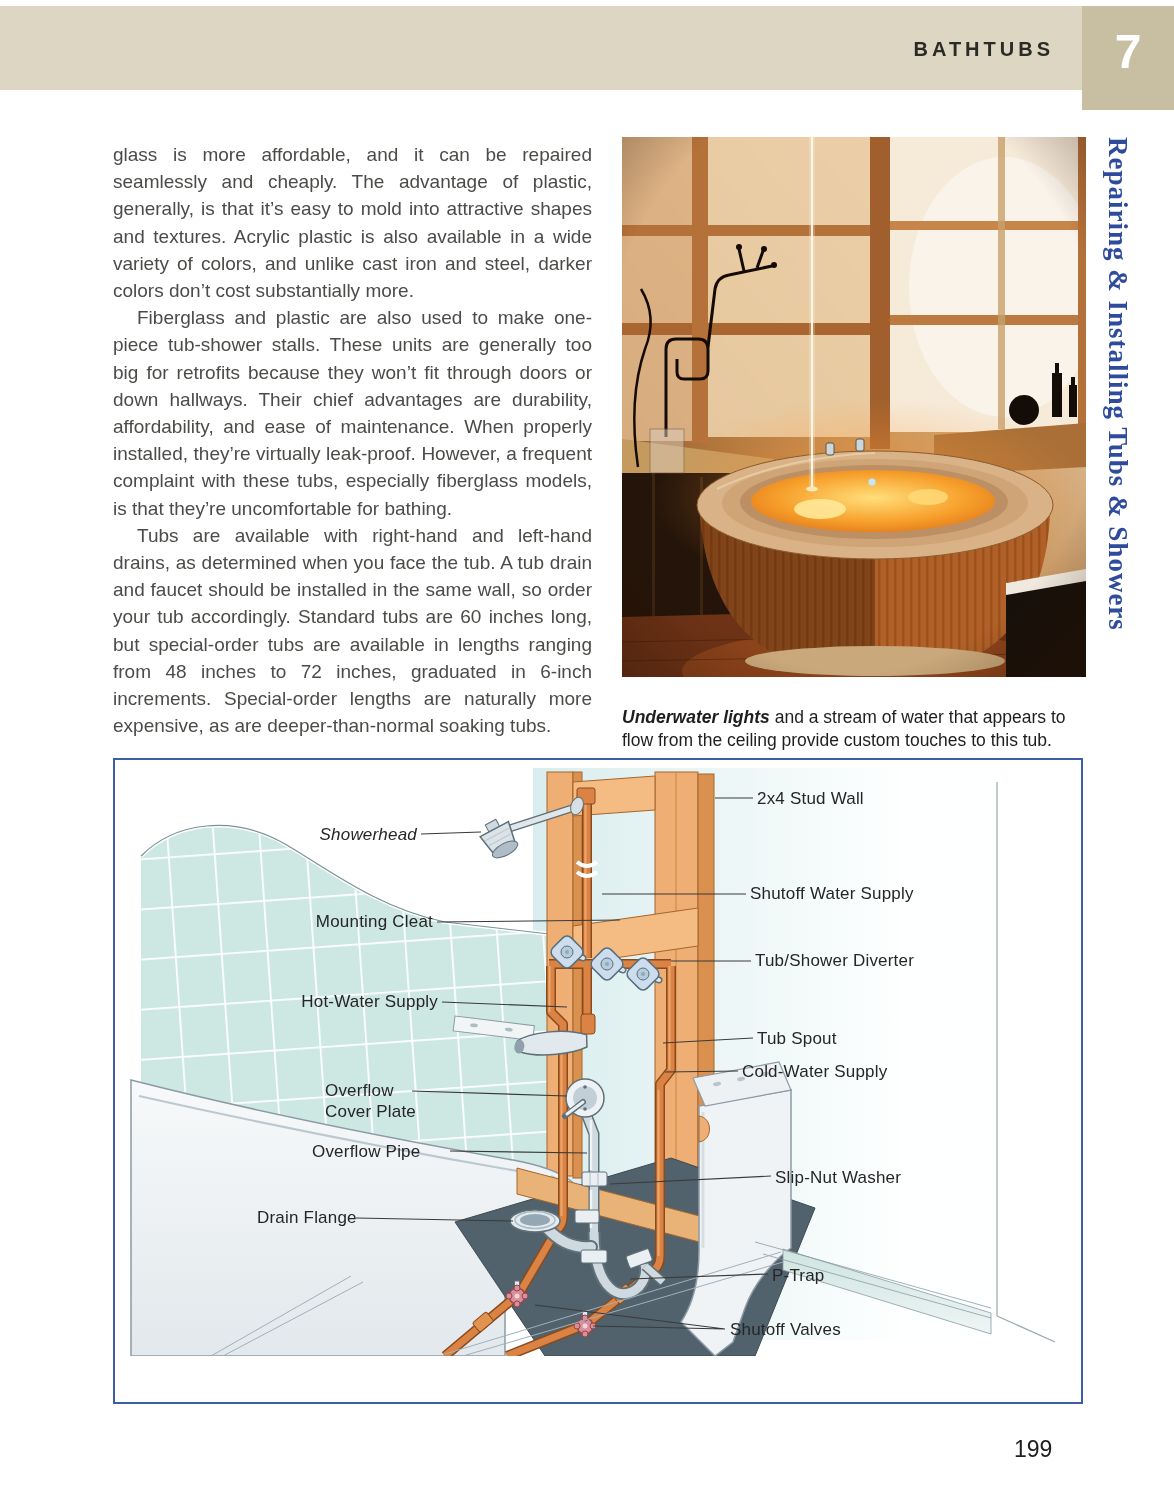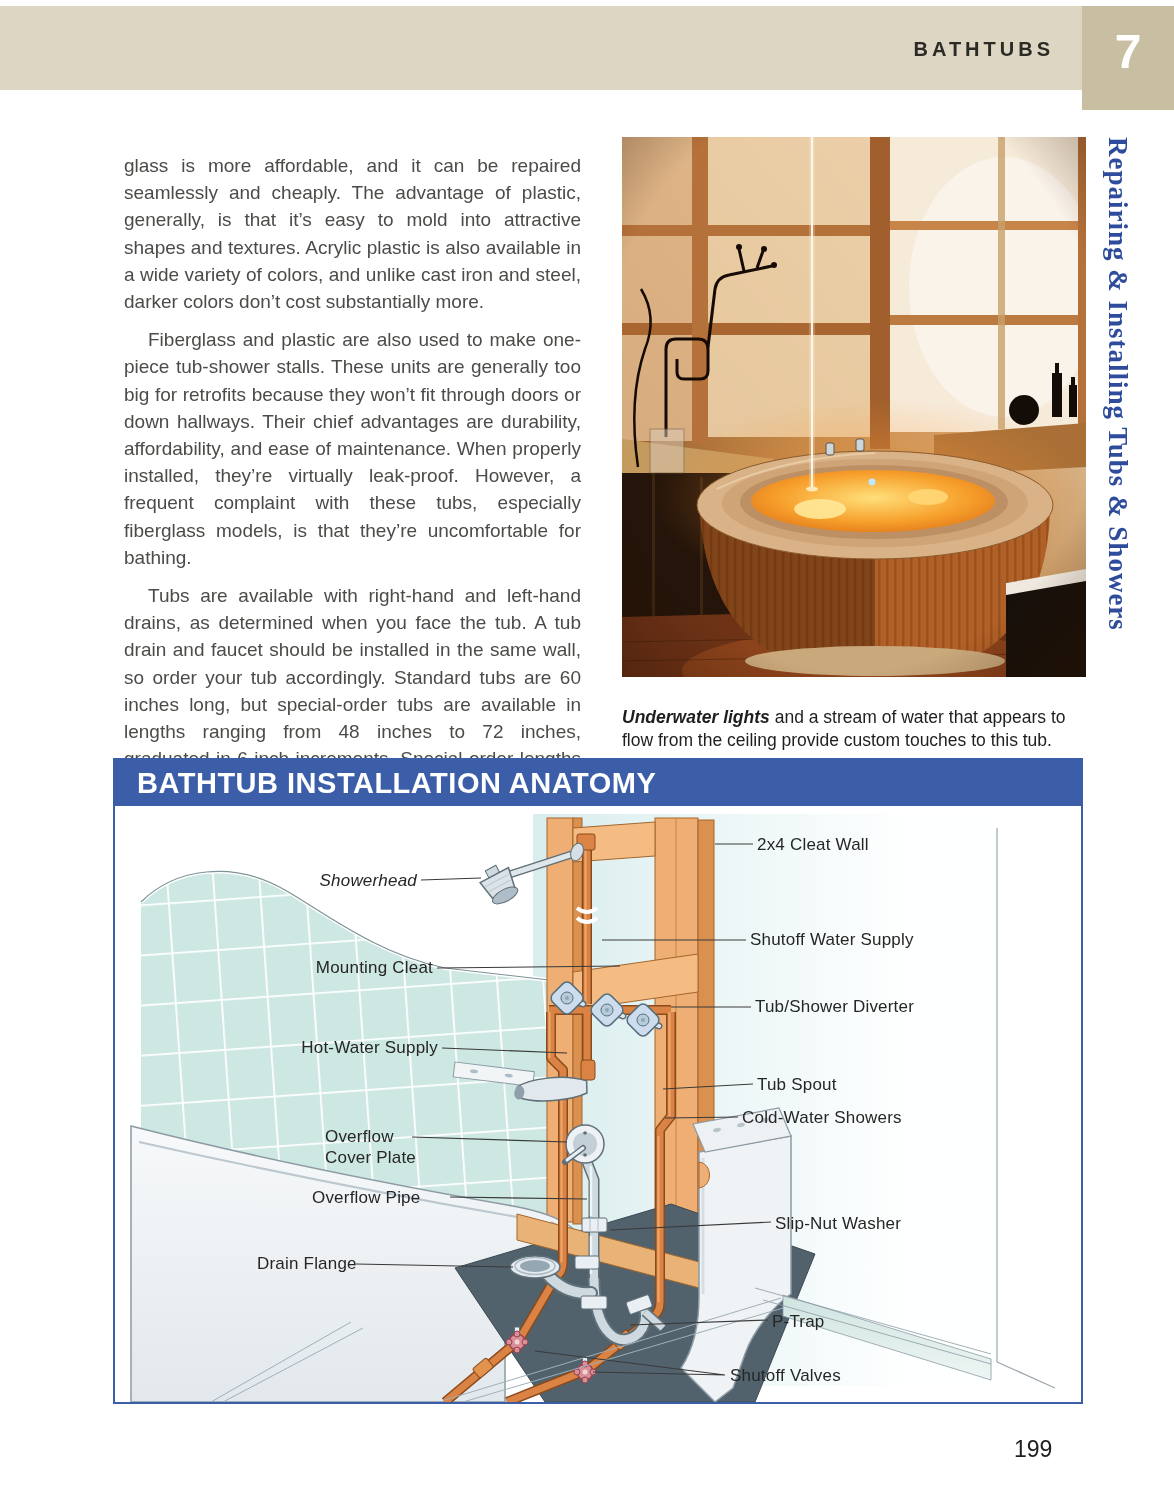--- a/index.html
+++ b/index.html
@@ -10,21 +10,21 @@
   .band-light{position:absolute;left:0;top:6px;width:1082px;height:84px;background:#ddd6c3;}
   .band-dark{position:absolute;left:1082px;top:6px;width:92px;height:104px;background:#c8bea1;}
   .bathtubs-label{position:absolute;top:38px;right:120px;font-size:20px;font-weight:600;
         letter-spacing:4px;color:#2b2b26;}
   .chapter-num{position:absolute;left:1082px;top:24px;width:92px;text-align:center;
         font-size:48px;font-weight:bold;color:#ffffff;}
 
   
   .body-col{position:absolute;left:113px;top:141px;width:479px;color:#4b4b48;
         font-size:19px;line-height:27.2px;text-align:justify;}
-  .body-col p{margin:11px;}
+  .body-col p{margin:0;}
   .body-col p.indent{text-indent:24px;}
 
   
   .photo{position:absolute;left:622px;top:137px;width:464px;height:540px;overflow:hidden;}
   .photo svg{display:block;}
   .photo-caption{position:absolute;left:622px;top:688px;width:466px;font-size:17.5px;
         line-height:23px;color:#1e1e1e;text-align:left;}
   .photo-caption strong{font-weight:bold;font-style:italic;}
 
   
@@ -171,23 +171,20 @@
 
       <rect width="464" height="540" fill="url(#pvig)"></rect>
     </svg>
   </div>
 
   <p class="photo-caption"><strong>Underwater lights</strong><span> and a stream of water that appears to flow from the ceiling provide custom touches to this tub.</span></p>
 
   <div class="sidebar-title">Repairing &amp; Installing Tubs &amp; Showers</div>
 
   <div class="diagram">
-    <div class="diagram-header">
-      <span>BATHTUB INSTALLATION ANATOMY</span>
-    </div>
     <div class="diagram-body">
       <svg width="966" height="596" viewBox="0 0 966 596">
         <defs>
           <pattern id="tiles" width="46" height="50" patternUnits="userSpaceOnUse" patternTransform="rotate(-4)">
             <rect width="46" height="50" fill="#cde7e3"></rect>
             <path d="M0,0H46M0,0V50" stroke="#ffffff" stroke-width="3.5" fill="none"></path>
           </pattern>
           <linearGradient id="bgfade" x1="0" y1="0" x2="1" y2="0">
             <stop offset="0" stop-color="#d9edee"></stop>
               <stop offset="0.8" stop-color="#feffff"></stop>
@@ -400,25 +397,25 @@
           <path d="M610,569 L478,566 M610,569 L420,545"></path>
         </g>
       </svg>
 
       <div class="dg-label r" style="left:140px;top:64px;width:162px;font-style:italic;">Showerhead</div>
       <div class="dg-label r" style="left:156px;top:151px;width:162px;">Mounting Cleat</div>
       <div class="dg-label r" style="left:160px;top:231px;width:163px;">Hot-Water Supply</div>
       <div class="dg-label" style="left:210px;top:320px;width:100px;">Overflow Cover Plate</div>
       <div class="dg-label" style="left:197px;top:381px;">Overflow Pipe</div>
       <div class="dg-label" style="left:142px;top:447px;">Drain Flange</div>
-      <div class="dg-label" style="left:642px;top:28px;">2x4 Cleat Wall</div>
+      <div class="dg-label" style="left:642px;top:28px;">2x4 Stud Wall</div>
       <div class="dg-label" style="left:635px;top:123px;">Shutoff Water Supply</div>
       <div class="dg-label" style="left:640px;top:190px;">Tub/Shower Diverter</div>
       <div class="dg-label" style="left:642px;top:268px;">Tub Spout</div>
-      <div class="dg-label" style="left:627px;top:301px;">Cold-Water Showers</div>
+      <div class="dg-label" style="left:627px;top:301px;">Cold-Water Supply</div>
       <div class="dg-label" style="left:660px;top:407px;">Slip-Nut Washer</div>
       <div class="dg-label" style="left:657px;top:505px;">P-Trap</div>
       <div class="dg-label" style="left:615px;top:559px;">Shutoff Valves</div>
     </div>
   </div>
 
   <div class="page-num">199</div>
 </div>
 
 </body></html>

